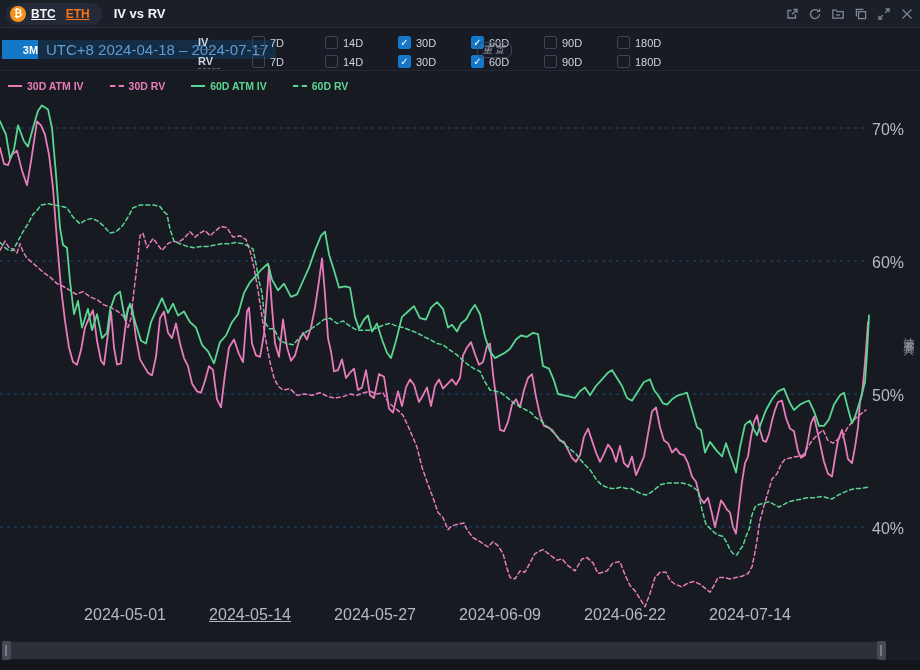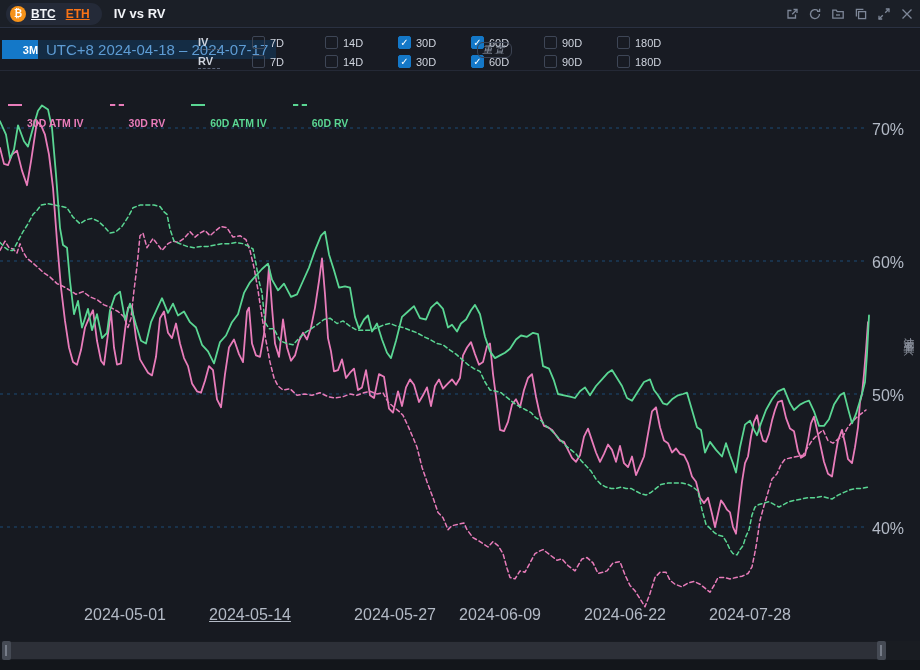--- a/index.html
+++ b/index.html
@@ -42,21 +42,21 @@
   .cb-label { color:#cfd4de; font-size:11px; margin-left:5px; min-width:22px; }
   #reset-btn { position:absolute; left:477px; top:13px; width:35px; height:16px;
     border:1px solid #3c4352; border-radius:6px; color:#959eae; font-size:10px;
     display:flex; align-items:center; justify-content:center; letter-spacing:2px; cursor:pointer;font-style:italic; }
 
   
   #legend { position:absolute; left:8px; top:80px; display:flex; gap:26px; }
   .legend-item { display:flex; align-items:center; gap:5px; cursor:pointer; }
   .legend-line { width:14px; height:0; border-top:2px solid; }
   .legend-line.dashed { border-top-style:dashed; }
-  .legend-text { font-size:10.5px; font-weight:bold;margin-top:37px; }
+  .legend-text { font-size:10.5px; font-weight:bold; }
 
   
   #chart-svg { position:absolute; left:0; top:0; }
   .ylabel { position:absolute; color:#b3bac6; font-size:16px; }
   .xlabel { position:absolute; color:#b3bac6; font-size:16px; transform:translateX(-50%); top:606px; }
   #watermark { position:absolute; left:265px; top:302px; font-size:62px; font-weight:bold;
     color:#3d434e; opacity:.62; letter-spacing:2px; pointer-events:none; }
   #side-label { position:absolute; right:4px; top:328px; writing-mode:vertical-rl;
     color:#8a909c; font-size:11px; letter-spacing:2px; }
 
@@ -88,24 +88,24 @@
     </svg>
 
   <div id="side-label">波动率工具</div>
   <div id="axis-layer">
       <div class="ylabel" style="left: 872px; top: 121px;">70%</div>
       <div class="ylabel" style="left: 872px; top: 254px;">60%</div>
       <div class="ylabel" style="left: 872px; top: 387px;">50%</div>
       <div class="ylabel" style="left: 872px; top: 520px;">40%</div>
       <div class="xlabel" style="left: 125px;">2024-05-01</div>
       <div class="xlabel" style="left: 250px; text-decoration: underline;">2024-05-14</div>
-      <div class="xlabel" style="left: 375px; margin-left: 20px;">2024-05-27</div>
+      <div class="xlabel" style="left: 375px;">2024-05-27</div>
       <div class="xlabel" style="left: 500px;">2024-06-09</div>
       <div class="xlabel" style="left: 625px;">2024-06-22</div>
-      <div class="xlabel" style="left: 750px;">2024-07-28</div>
+      <div class="xlabel" style="left: 750px;">2024-07-14</div>
     </div>
 
   <div id="topbar">
     <div class="asset-pill">
       <span style="display:flex;align-items:center;gap:5px">
         <span class="coin">₿</span>
         <span class="asset">BTC</span>
       </span>
       <span class="asset inactive">ETH</span>
     </div>

